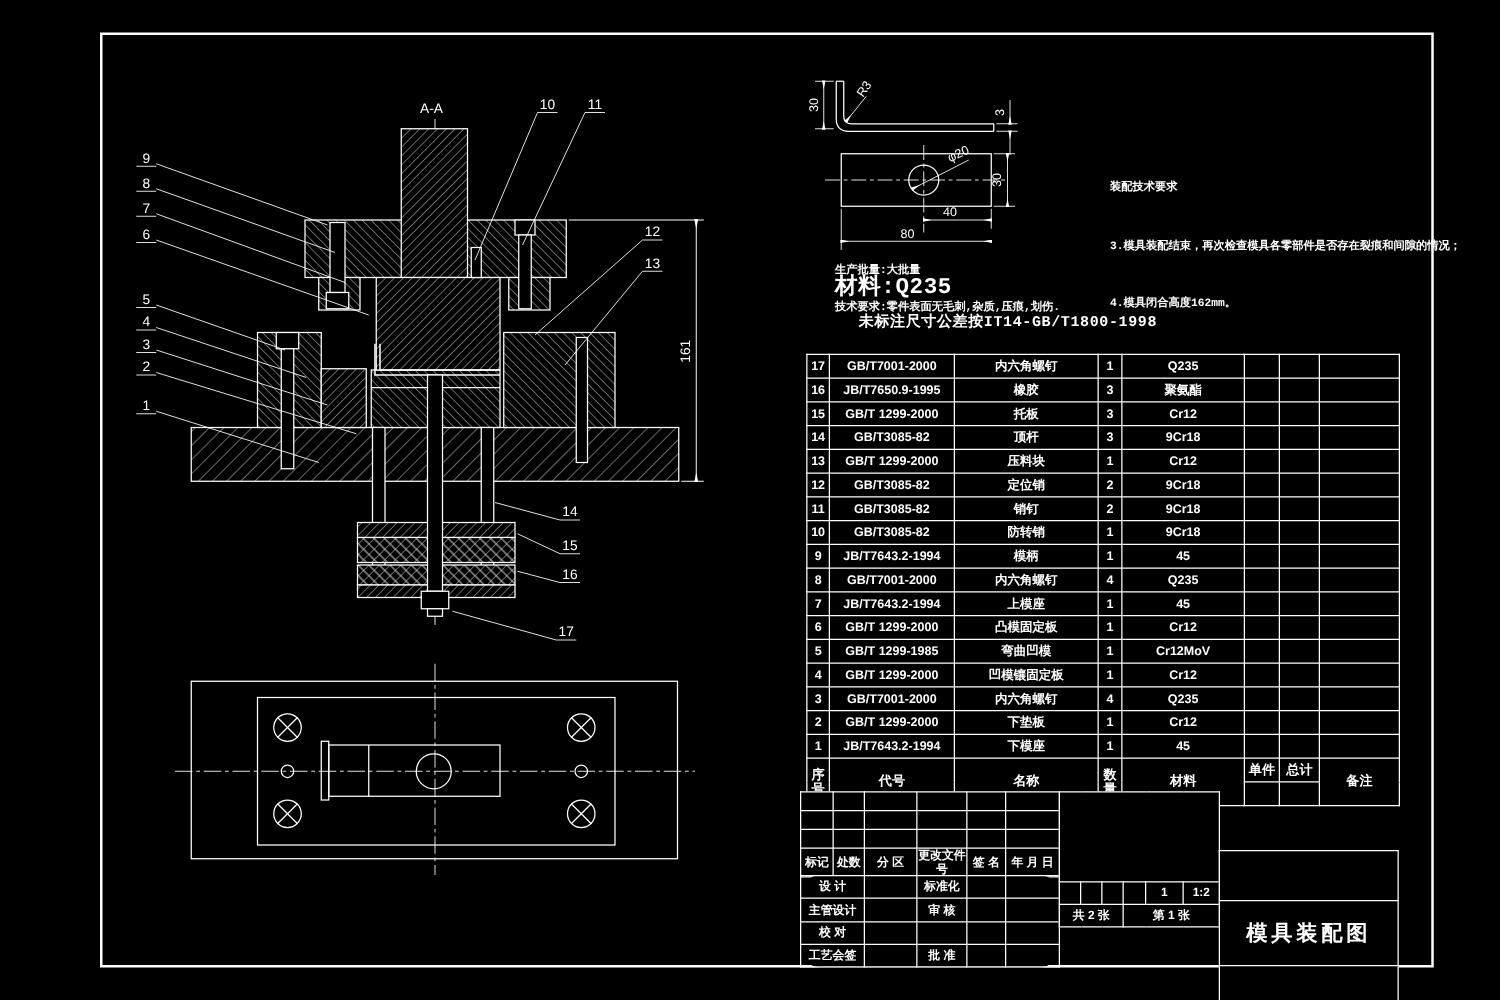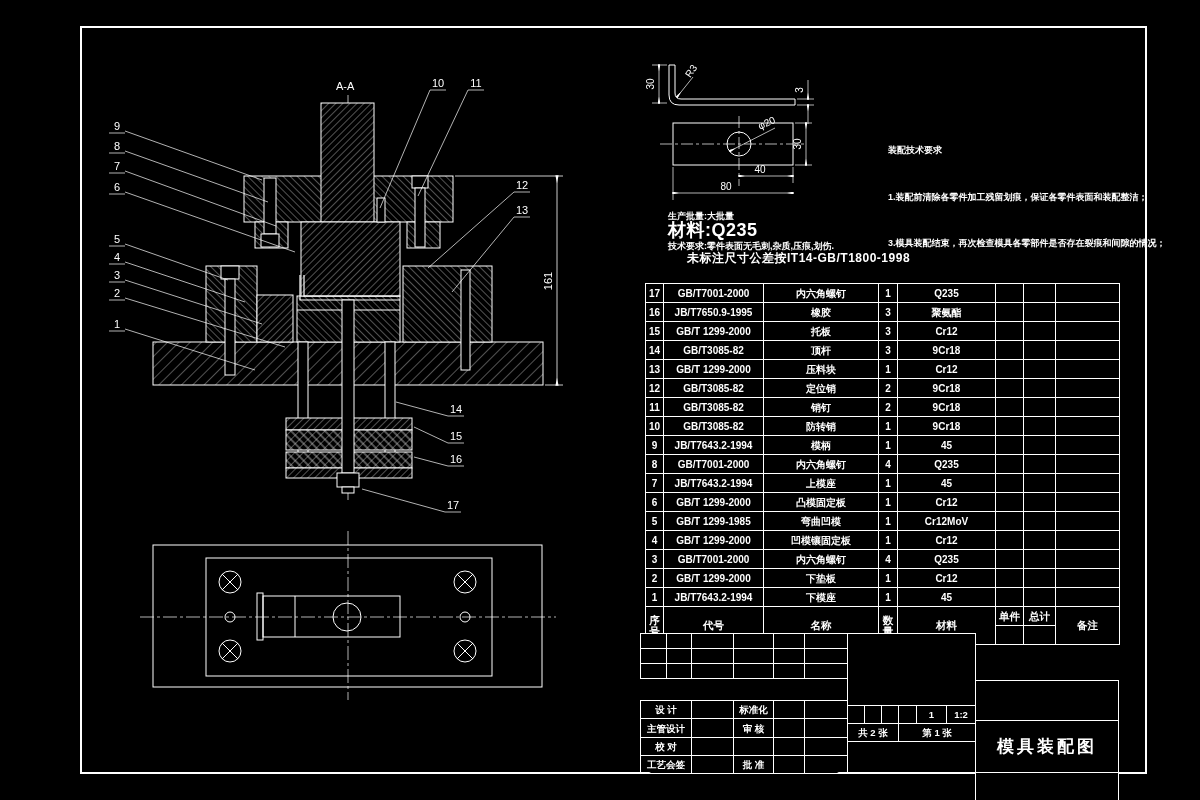--- a/index.html
+++ b/index.html
@@ -1,19 +1,19 @@
 <!DOCTYPE html>
 <html><head>
 <meta charset="utf-8">
 <style>
   html,body{margin:0;padding:0;background:#000;}
   #stage{position:relative;width:1200px;height:800px;background:#000;overflow:hidden;
          font-family:"Liberation Sans","DejaVu Sans",sans-serif;color:#fff;}
   #cad{position:absolute;left:0;top:0;z-index:0;}
-  .txt{position:absolute;z-index:2;color:#fff;white-space:pre;font-weight:bold;}
+  .txt{position:absolute;z-index:2;color:#fff;white-space:pre;font-weight:bold;font-family:Liberation Mono, monospace;}
   
   .n-s{font-size:9px;line-height:14px;}
   .n-l{font-size:12px;line-height:15px;letter-spacing:0.5px;}
   .asm{font-size:9px;line-height:15.5px;}
   
   table{border-collapse:collapse;table-layout:fixed;position:absolute;z-index:2;
         background:#000;font-weight:bold;}
   td{border:1px solid #fff;color:#fff;text-align:center;vertical-align:middle;
      padding:0;overflow:hidden;font-size:10px;line-height:11px;}
   #bom td{height:18px;}
@@ -235,21 +235,20 @@
   </g>
 </svg>
 
 <div class="txt n-s" style="left:668px;top:209px;">生产批量:大批量</div>
 <div class="txt n-l" style="left:668px;top:223px;font-size:18px;">材料:Q235</div>
 <div class="txt n-s" style="left:668px;top:239px;">技术要求:零件表面无毛刺,杂质,压痕,划伤.</div>
 <div class="txt n-l" style="left:687px;top:251px;">未标注尺寸公差按IT14-GB/T1800-1998</div>
 
 <div class="txt asm" style="left:888px;top:112px;width:300px;">
   <div>装配技术要求</div>
-  <div>1.装配前清除各零件加工残留划痕，保证各零件表面和装配整洁；</div>
   <div>3.模具装配结束，再次检查模具各零部件是否存在裂痕和间隙的情况；</div>
   <div>4.模具闭合高度162mm。</div>
 </div>
 
 <table id="bom" style="left:645px;top:283px;width:474px;">
   <colgroup>
         <col style="width:18px">
         <col style="width:100px">
         <col style="width:115px">
         <col style="width:19px">
@@ -475,20 +474,28 @@
           <td></td>
         </tr>
   <tr style="height:15px">
           <td></td>
           <td></td>
           <td></td>
           <td></td>
           <td></td>
           <td></td>
         </tr>
+  <tr style="height:22px">
+    <td>标记</td>
+    <td>处数</td>
+    <td>分 区</td>
+    <td>更改文件号</td>
+    <td>签 名</td>
+    <td>年 月 日</td>
+  </tr>
 </tbody>
     </table>
 <table class="tb" id="tb-sign" style="left:640px;top:700px;width:207px;border-radius:17px;">
   <colgroup>
         <col style="width:51px">
         <col style="width:42px">
         <col style="width:40px">
         <col style="width:31px">
         <col style="width:43px">
       </colgroup>

